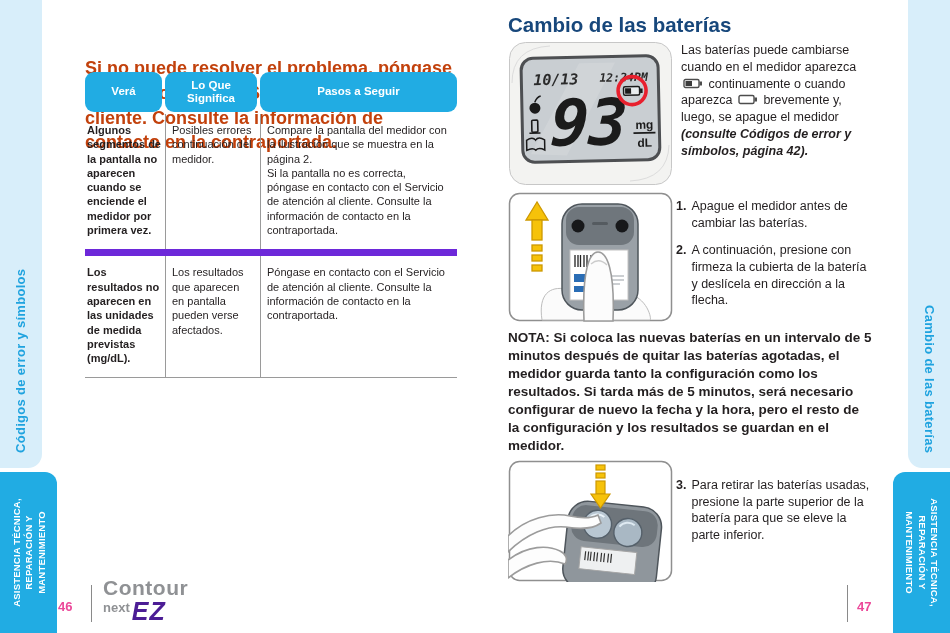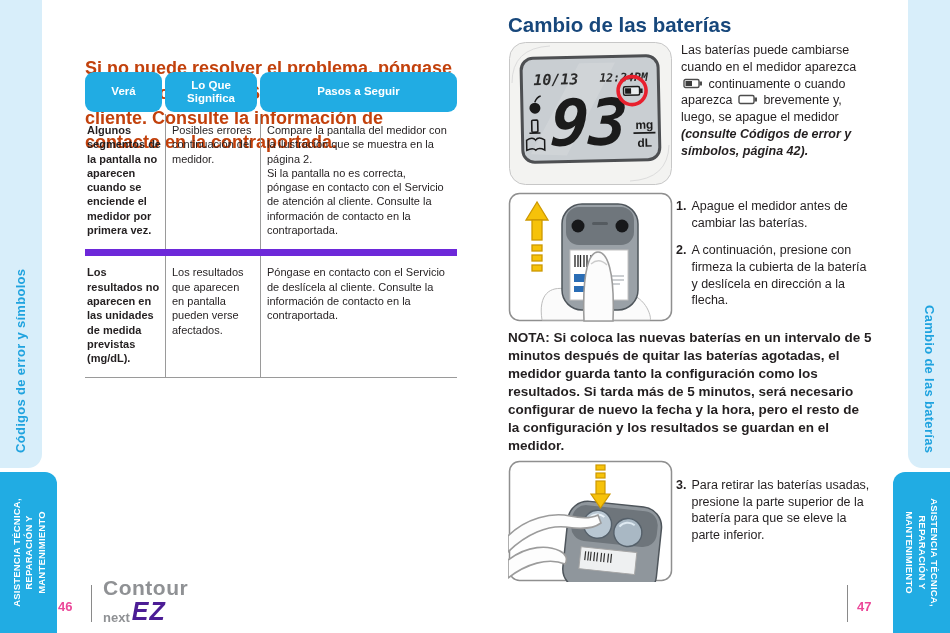--- a/index.html
+++ b/index.html
@@ -59,21 +59,21 @@
           font-size:13.5px; line-height:1.33; }
 
   
   .pageno { position:absolute; font-size:13px; font-weight:bold; color:#ec4899; }
   .pageno.p46 { left:58px; top:599px; }
   .pageno.p47 { left:857px; top:599px;text-align:center; }
   .foot-div { position:absolute; width:1px; height:37px; background:#8a8a8a; top:585px; }
   .foot-div.l { left:91px; } .foot-div.r { left:847px; }
   .logo { position:absolute; left:103px; top:577px; color:#8f9194; line-height:1; }
   .logo-contour { font-size:21px; font-weight:bold; letter-spacing:.5px; }
-  .logo-row { display:flex; align-items:flex-end; margin-top:1px; }
+  .logo-row { display:flex; align-items:flex-start; margin-top:1px; }
   .logo-next { font-size:13px; font-weight:bold; margin-top:2px; }
   .logo-ez { font-size:25px; font-weight:800; font-style:italic; color:#4c1d95; margin-left:2px; letter-spacing:1px; }
 </style>
 </head>
 <body>
 
 <div id="page">
 
   <div class="tab-light left"></div>
   <div class="tab-light right"></div>
@@ -99,21 +99,21 @@
     </div>
     <div class="grid trow">
       <div class="td c1 pre">Algunos segmentos de la pantalla no aparecen cuando se enciende el medidor por primera vez.</div>
       <div class="td c2 pre">Posibles errores continuación del medidor.</div>
       <div class="td c3 pre">Compare la pantalla del medidor con la ilustración que se muestra en la página 2.
 Si la pantalla no es correcta, póngase en contacto con el Servicio de atención al cliente. Consulte la información de contacto en la contraportada.</div>
     </div>
     <div class="grid trow">
       <div class="td c1 pre">Los resultados no aparecen en las unidades de medida previstas (mg/dL).</div>
       <div class="td c2 pre">Los resultados que aparecen en pantalla pueden verse afectados.</div>
-      <div class="td c3 pre">Póngase en contacto con el Servicio de deslícela al cliente. Consulte la información de contacto en la contraportada.</div>
+      <div class="td c3 pre">Póngase en contacto con el Servicio de atención al cliente. Consulte la información de contacto en la contraportada.</div>
     </div>
   </div>
 
   <h1 class="rp-title">Cambio de las baterías</h1>
 
   <div class="fig fig1">
     <svg width="165" height="145" viewBox="0 0 165 145">
       <rect x="1.5" y="1.5" width="162" height="142" rx="16" fill="#f3f3f1" stroke="#c7c7c7"></rect>
       <path d="M4,42 Q4,7 42,5" stroke="#dcdcdc" fill="none"></path>
       <path d="M122,140 Q160,138 161,104" stroke="#dcdcdc" fill="none"></path>

